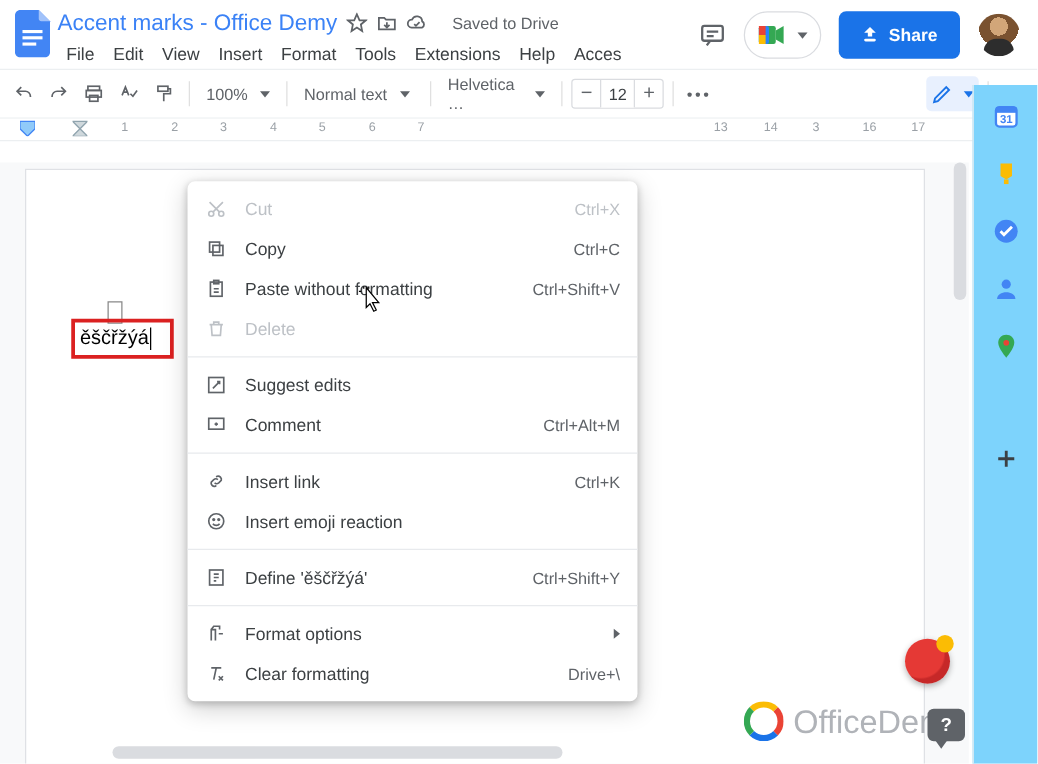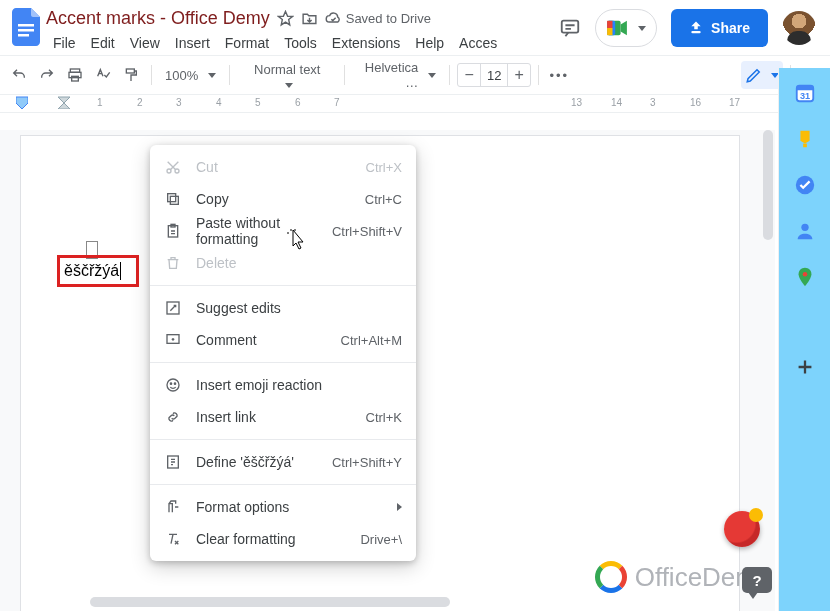--- a/index.html
+++ b/index.html
@@ -2,55 +2,55 @@
 <html><head>
 <meta charset="utf-8">
 <style>
   * { box-sizing: border-box; margin: 0; padding: 0; font-family: Arial, Helvetica, sans-serif; }
   body { width: 830px; height: 611px; overflow: hidden; background: #fff; position: relative; }
 
   .topbar { display: flex; align-items: flex-start; padding: 5px 8px 0 8px; }
   .docs-icon { width: 38px; height: 38px; display:flex; align-items:center; justify-content:center; margin-top:3px; }
   .title-area { flex: 1; display:flex; flex-direction: column; }
   .title-row { display:flex; align-items:center; gap:7px; height:26px;}
-  .doc-title { font-size:18px; color:#7f1d1d; letter-spacing:0; }
+  .doc-title { font-size:18px; color:#3b82f6; letter-spacing:0; }
   .title-icon { color:#5f6368; display:flex; align-items:center;}
-  .saved { display:flex; align-items:center; gap:4px; color:#5f6368; font-size:13px;}
+  .saved { display:flex; align-items:center; gap:20px; color:#5f6368; font-size:13px;}
   .menu-row { display:flex; align-items:center; gap:1px; height:24px; }
   .menu-row span { font-size:14px; color:#3c4043; padding:2px 7px; }
 
   .right-cluster { display:flex; align-items:center; gap:14px; padding-right:6px; padding-top:4px;}
   .pill { height:38px; border:1px solid #dadce0; border-radius:22px; display:flex; align-items:center; padding:0 10px; gap:6px; }
   .caret-down{width:0;height:0;border-left:4px solid transparent;border-right:4px solid transparent;border-top:5px solid #5f6368; margin-left:4px;}
   .share-btn { height:38px; background:#1a73e8; color:#fff; border-radius:6px; display:flex; align-items:center; padding:0 18px; gap:8px; font-weight:600; font-size:14px;}
   .avatar { width:34px; height:34px; border-radius:50%; background: radial-gradient(circle at 50% 30%, #d2a679 0 25%, #7a5230 25% 55%, #fff 55% 100%); background-color:#eee; position:relative; overflow:hidden;}
   .avatar::after{content:"";position:absolute;bottom:0;left:5px;right:5px;height:14px;background:#2d2d2d;border-radius:10px 10px 0 0;}
 
   .toolbar { height:40px; border-top:1px solid #eceff1; border-bottom:1px solid #eceff1; display:flex; align-items:center; padding:0 6px; gap:2px; color:#5f6368; font-size:13px;}
   .tb-ic { width:26px; height:26px; display:flex; align-items:center; justify-content:center; }
   .tb-sep { width:1px; height:20px; background:#e0e0e0; margin:0 5px;}
-  .tb-drop { display:flex; align-items:center; gap:6px; padding:0 6px;text-align:right;}
+  .tb-drop { display:flex; align-items:center; gap:6px; padding:0 6px;}
   .font-size-group{display:flex;align-items:center;border:1px solid #dadce0;border-radius:3px;height:24px;}
   .font-size-group button{width:22px;height:22px;border:none;background:none;color:#5f6368;font-size:16px;}
   .font-size-group input{width:28px;border:none;text-align:center;font-size:13px;color:#3c4043;border-left:1px solid #dadce0;border-right:1px solid #dadce0;height:22px;}
   .pen-btn { margin-left:auto; display:flex;align-items:center; background:#e8f0fe; border-radius:4px; padding:0 4px; height:28px; gap:4px;}
   .pen-btn svg{stroke:#1a73e8;}
   .chevup { width:26px;height:38px;display:flex;align-items:center;justify-content:center;}
 
   .ruler { height:18px; border-bottom:1px solid #eceff1; position:relative; background:#fff; font-size:10px; color:#9aa0a6; }
   .ruler .num{position:absolute;top:2px;}
 
   .workspace { position:absolute; top:130px; left:0; right:55px; bottom:0; background:#f8f9fa; overflow:hidden;}
   .page { position:absolute; top:5px; left:20px; width:720px; height:900px; background:#fff; border:1px solid #dfe1e5;}
   
   .highlight-box{position:absolute; left:57px; top:255px; width:82px; height:32px; border:3px solid #db2121; display:flex; align-items:center; padding:0 4px;}
   .doc-text{font-family:Helvetica,Arial,sans-serif;font-size:16px;color:#000;}
   .cursor-line{display:inline-block;width:1px;height:18px;background:#000;vertical-align:middle;margin-left:1px;}
 
-  .ctx-menu { position:absolute; left:150px; top:145px; width:266px; background:#fff; border-radius:6px; box-shadow:0 2px 6px rgba(0,0,0,.2),0 6px 20px rgba(0,0,0,.19); padding:6px 0; font-size:14px; color:#3c4043;}
+  .ctx-menu { position:absolute; left:150px; top:145px; width:360px; background:#fff; border-radius:6px; box-shadow:0 2px 6px rgba(0,0,0,.2),0 6px 20px rgba(0,0,0,.19); padding:6px 0; font-size:14px; color:#3c4043;}
   .ctx-item { display:flex; align-items:center; height:32px; padding:0 14px; gap:14px;}
   .ctx-item.hover{background:#eef0f1;}
   .ctx-item.disabled{color:#bdc1c6;}
   .ctx-item .lab{flex:1;}
   .ctx-item .sc{color:#5f6368;font-size:13px;}
   .ctx-item.disabled .sc{color:#bdc1c6;}
   .ctx-sep{height:1px;background:#e8eaed;margin:6px 0;}
   .ctx-ic{width:18px;height:18px;display:flex;align-items:center;justify-content:center;color:#5f6368;}
   .ctx-item.disabled .ctx-ic{color:#bdc1c6;}
   .sub-arrow{width:0;height:0;border-top:4px solid transparent;border-bottom:4px solid transparent;border-left:5px solid #5f6368;}
@@ -177,21 +177,21 @@
         <rect x="5" y="3" width="12" height="6"></rect>
         <path d="M17 6h3v6h-8v9"></path>
       </svg>
     </div>
   <div class="tb-sep"></div>
   <div class="tb-drop">
       <span>100%</span>
       <span class="caret-down"></span>
     </div>
   <div class="tb-sep"></div>
-  <div class="tb-drop" style="width:100px;flex-direction:column;">
+  <div class="tb-drop" style="width:100px;">
       <span>Normal text</span>
       <span class="caret-down"></span>
     </div>
   <div class="tb-sep"></div>
   <div class="tb-drop" style="width:90px;">
       <span>Helvetica …</span>
       <span class="caret-down"></span>
     </div>
   <div class="tb-sep"></div>
   <div class="font-size-group">
@@ -307,37 +307,37 @@
           <path d="M12 9v4M10 11h4"></path>
         </svg>
       </span>
     <span class="lab">Comment</span>
       <span class="sc">Ctrl+Alt+M</span>
   </div>
   <div class="ctx-sep"></div>
   <div class="ctx-item">
     <span class="ctx-ic">
         <svg width="16" height="16" viewBox="0 0 24 24" fill="none" stroke="currentColor" stroke-width="2">
+          <path d="M10 14a4 4 0 005 0l3-3a4 4 0 00-5-5l-1 1M14 10a4 4 0 00-5 0l-3 3a4 4 0 005 5l1-1"></path>
+        </svg>
+      </span>
+    <span class="lab">Insert link</span>
+      <span class="sc">Ctrl+K</span>
+  </div>
+  <div class="ctx-item">
+    <span class="ctx-ic">
+        <svg width="16" height="16" viewBox="0 0 24 24" fill="none" stroke="currentColor" stroke-width="2">
           <circle cx="12" cy="12" r="9"></circle>
           <circle cx="9" cy="10" r="1" fill="currentColor"></circle>
           <circle cx="15" cy="10" r="1" fill="currentColor"></circle>
           <path d="M8 15c1 1.5 2.5 2 4 2s3-.5 4-2"></path>
         </svg>
       </span>
     <span class="lab">Insert emoji reaction</span>
   </div>
-  <div class="ctx-item">
-    <span class="ctx-ic">
-        <svg width="16" height="16" viewBox="0 0 24 24" fill="none" stroke="currentColor" stroke-width="2">
-          <path d="M10 14a4 4 0 005 0l3-3a4 4 0 00-5-5l-1 1M14 10a4 4 0 00-5 0l-3 3a4 4 0 005 5l1-1"></path>
-        </svg>
-      </span>
-    <span class="lab">Insert link</span>
-      <span class="sc">Ctrl+K</span>
-  </div>
   <div class="ctx-sep"></div>
   <div class="ctx-item">
     <span class="ctx-ic">
         <svg width="16" height="16" viewBox="0 0 24 24" fill="none" stroke="currentColor" stroke-width="2">
           <rect x="4" y="3" width="16" height="18"></rect>
           <path d="M9 8h6M9 12h6M9 16h3"></path>
         </svg>
       </span>
     <span class="lab">Define 'ěščřžýá'</span>
       <span class="sc">Ctrl+Shift+Y</span>

